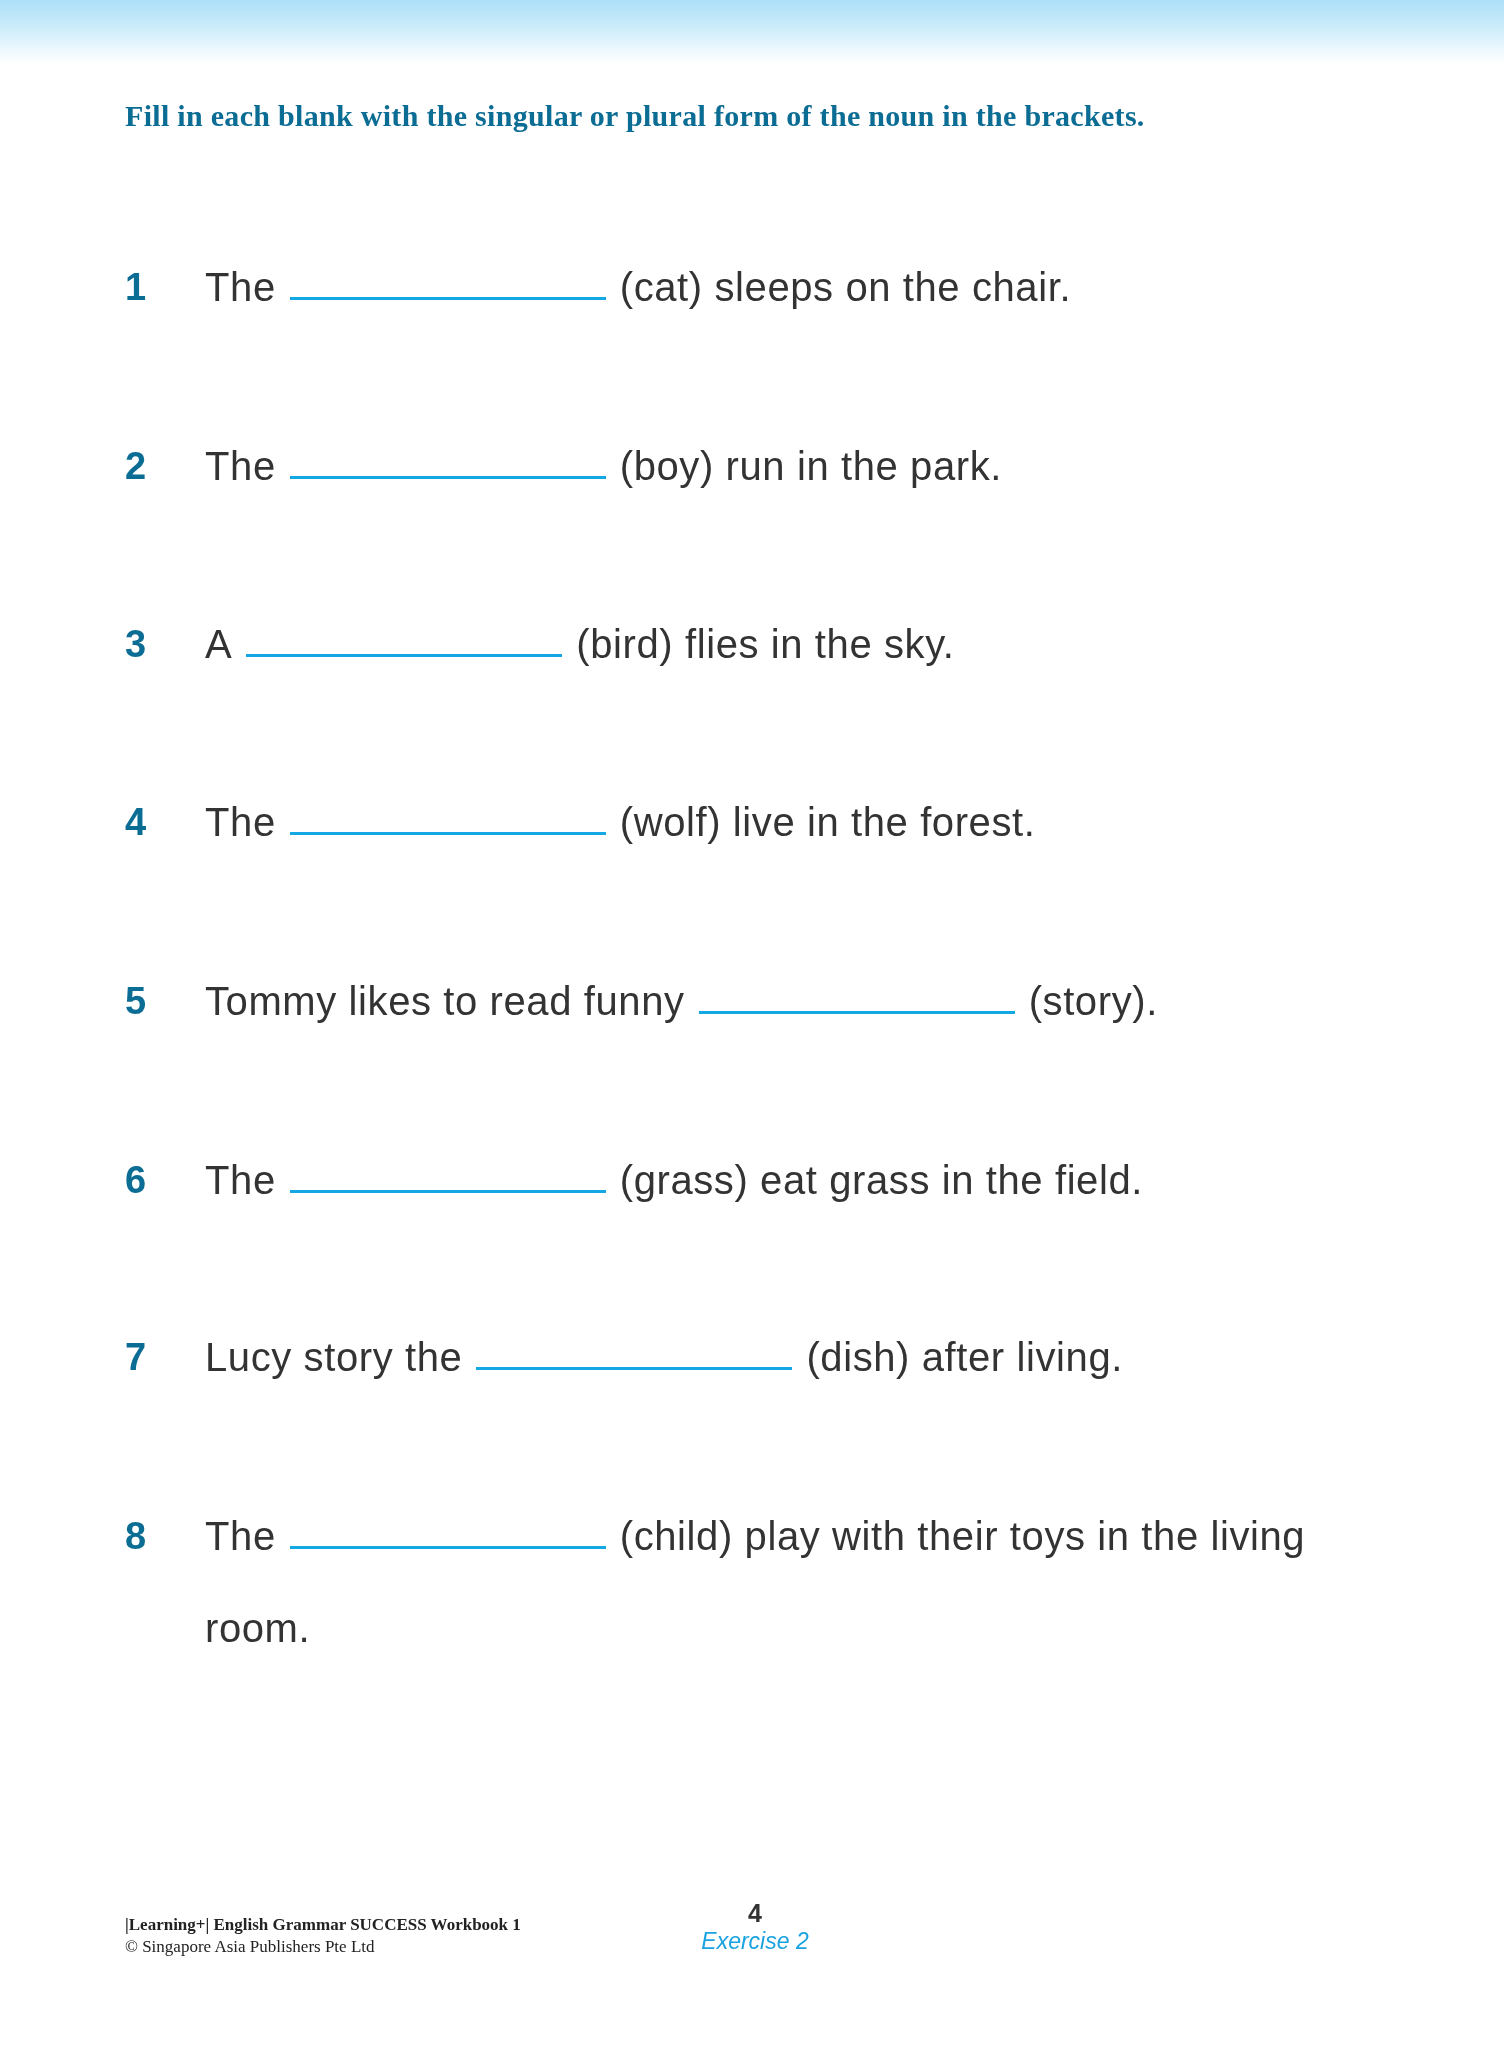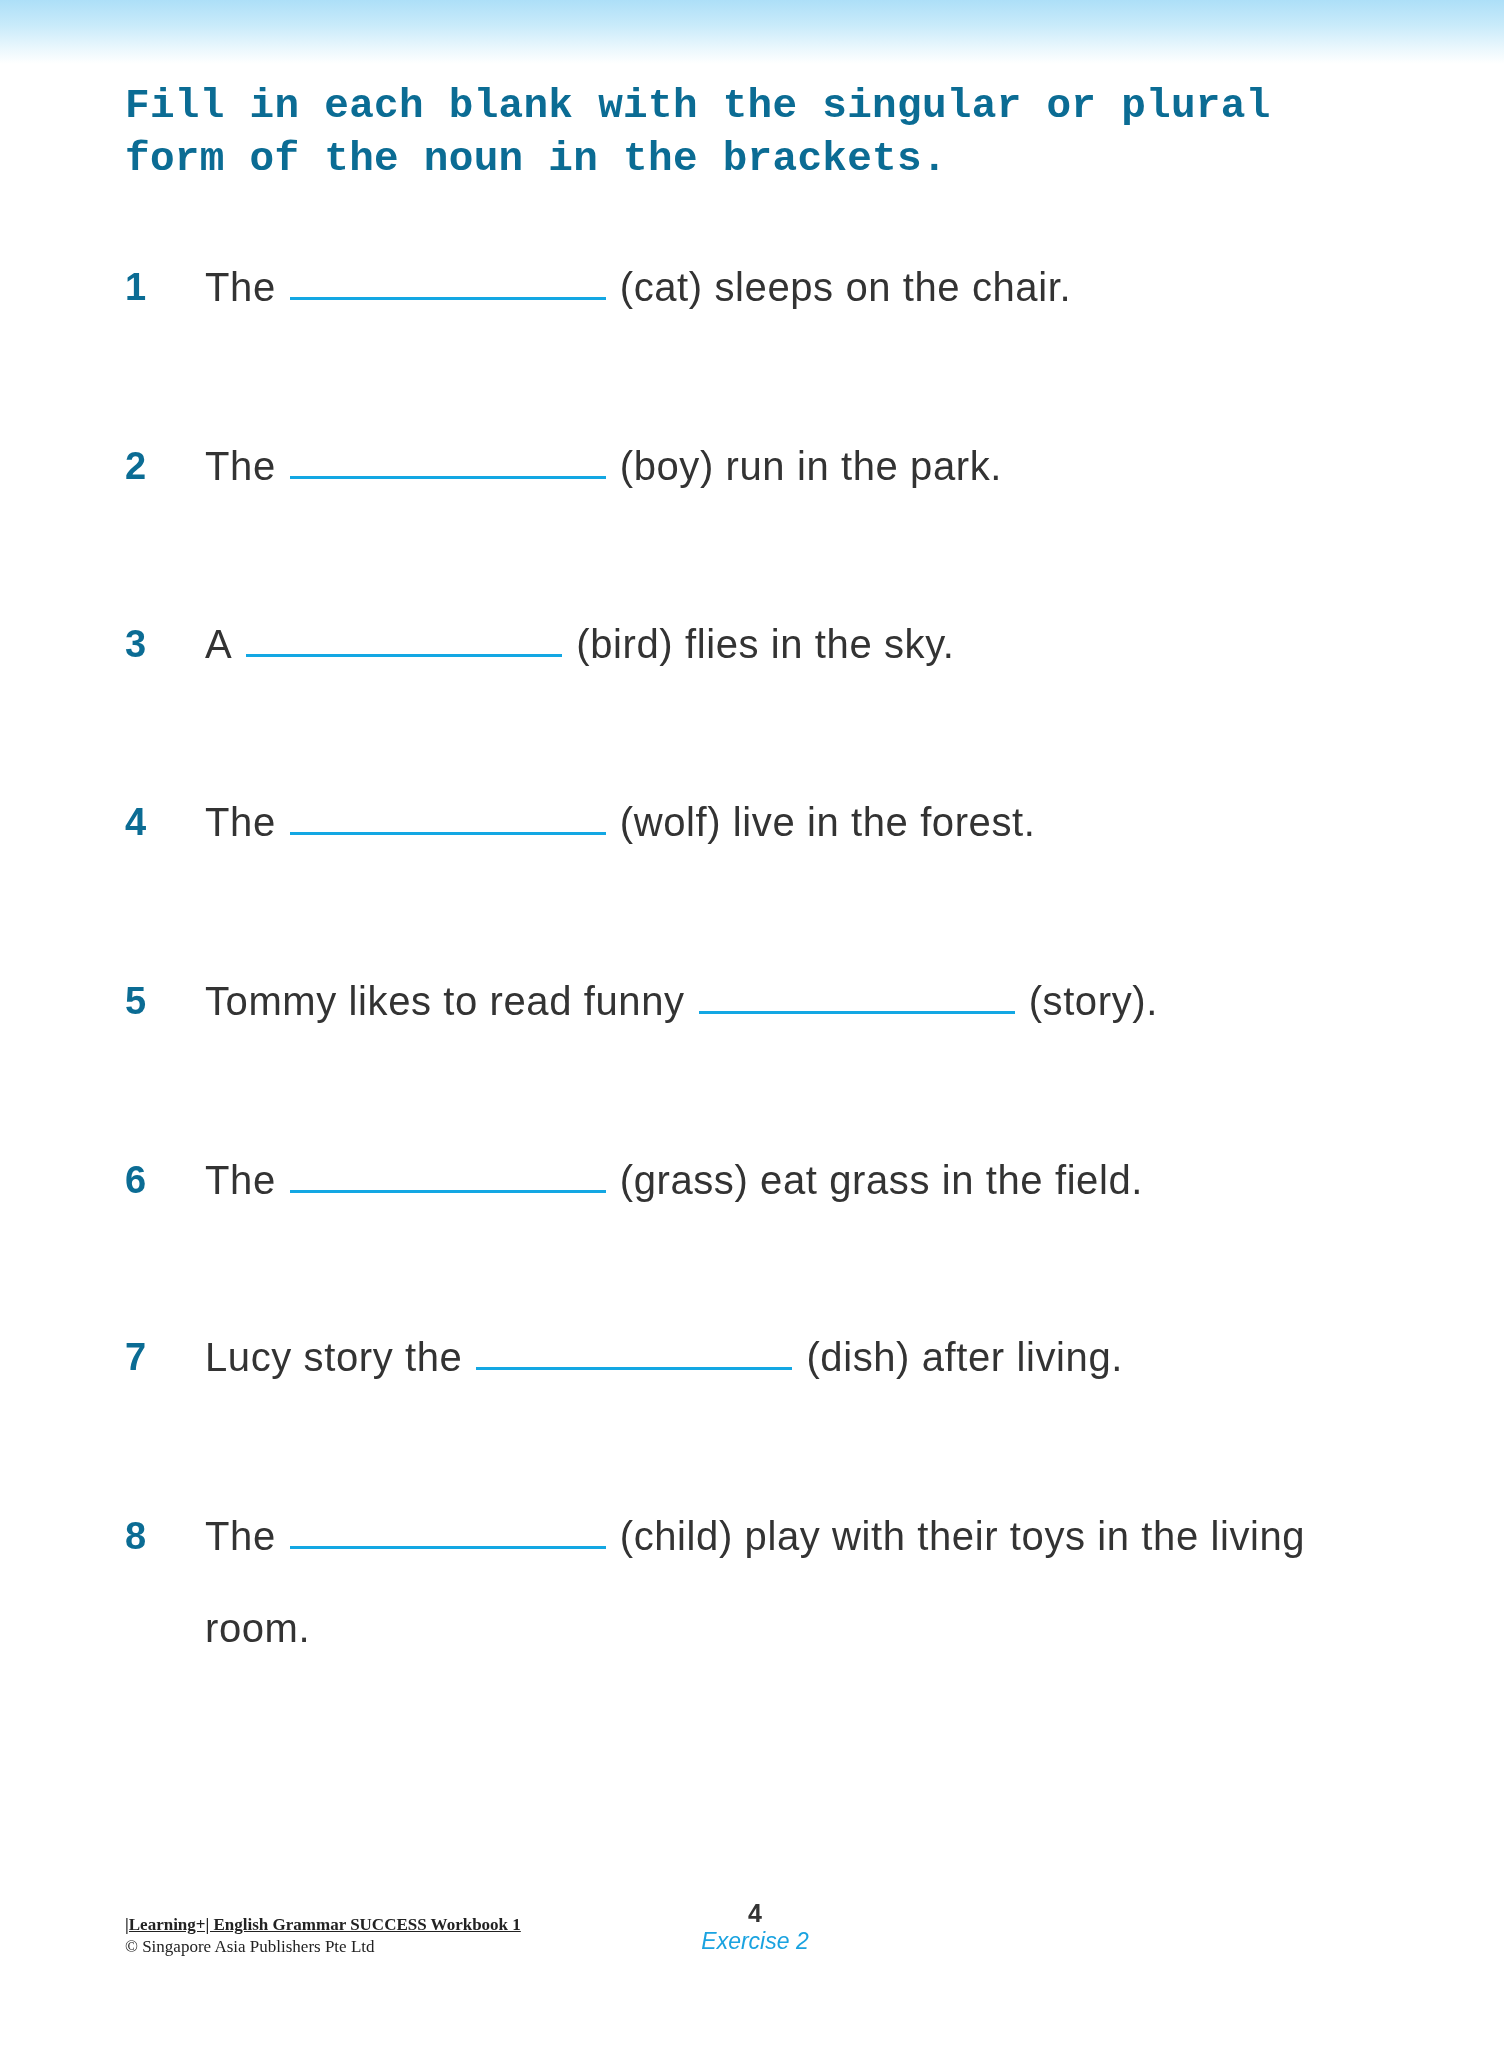--- a/index.html
+++ b/index.html
@@ -17,25 +17,25 @@
     .top-band {
       position: absolute;
       left: 0; top: 0;
       width: 1504px;
       height: 64px;
       background: linear-gradient(to bottom, #addff8 0%, #c9ebfa 40%, #eaf7fd 75%, #ffffff 100%);
     }
     .instruction {
       position: absolute;
       left: 125px;
-      top: 80px;
+      top: 89px;
       width: 1270px;
-      font-family: Liberation Mono, monospace;
+      font-family: Liberation Serif, serif;
       font-weight: bold;
-      font-size: 41px;
+      font-size: 30px;
       line-height: 53px;
       color: #0b6c94;
       letter-spacing: 0.3px;
       margin: 0;
     }
     .question {
       position: absolute;
       left: 125px;
       width: 1270px;
       height: 50px;
@@ -81,21 +81,21 @@
     }
     .footer-left {
       position: absolute;
       left: 125px;
       top: 1914px;
       font-family: "Liberation Serif", serif;
       color: #222222;
       font-size: 17px;
       line-height: 22px;
     }
-    .footer-title { font-weight: bold; text-decoration: underline; }
+    .footer-title { font-weight: bold; }
     .footer-center {
       position: absolute;
       left: 680px;
       top: 1898px;
       width: 150px;
       text-align: center;
     }
     .page-num {
       display: block;
       font-family: "Liberation Sans", sans-serif;

